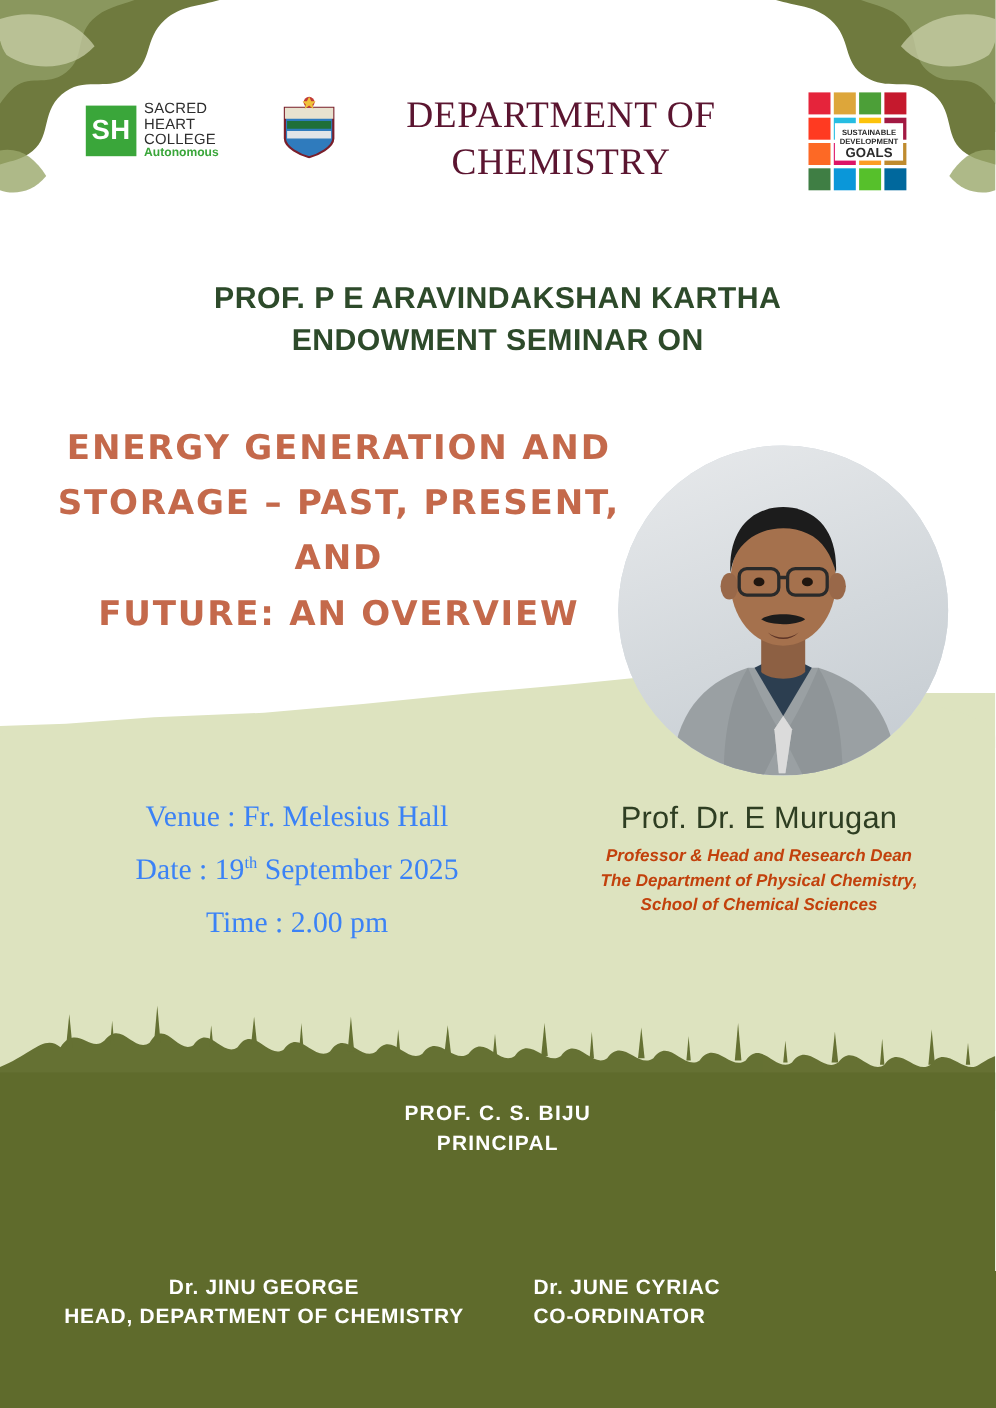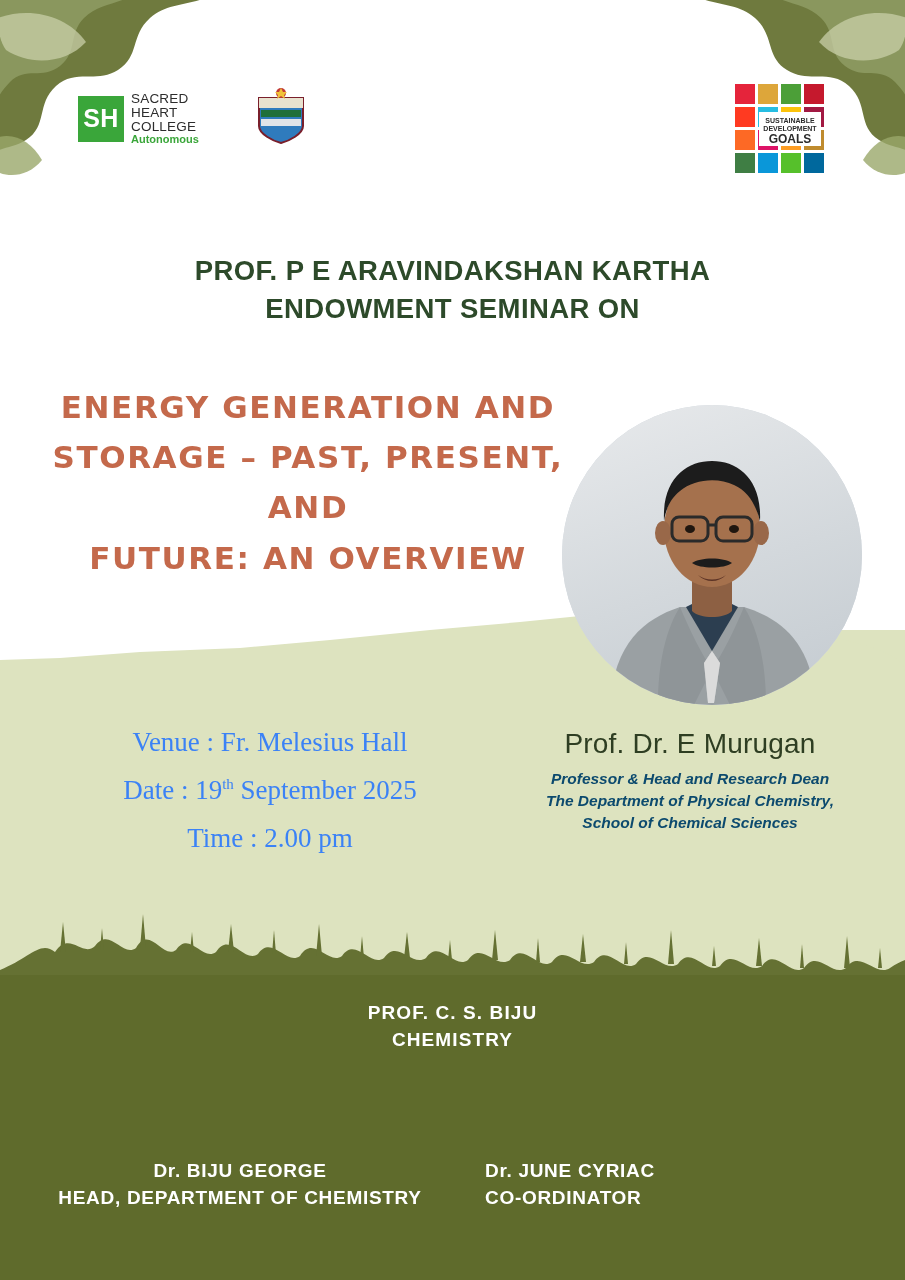--- a/index.html
+++ b/index.html
@@ -204,21 +204,21 @@
   .speaker-name {
     font-size: 28px;
     color: #2e3e22;
     letter-spacing: 0.2px;
     margin-bottom: 8px;
   }
   .speaker-affil {
     font-size: 15.5px;
     font-weight: bold;
     font-style: italic;
-    color: #0c4a6e;
+    color: #c2410c;
     line-height: 1.42;
   }
 
   
   .principal {
     position: absolute;
     left: 0; top: 1000px;
     width: 905px;
     text-align: center;
     color: #ffffff;
@@ -314,20 +314,21 @@
 
     <svg class="crest" viewBox="0 0 52 58">
       <path d="M4,12 L48,12 L48,40 C48,48 34,55 26,57 C18,55 4,48 4,40 Z" fill="#2f7bbd" stroke="#7a1f2b" stroke-width="2"></path>
       <path d="M4,12 L48,12 L48,22 L4,22 Z" fill="#e8e2cf"></path>
       <path d="M6,24 L46,24 L46,31 L6,31 Z" fill="#1f6f3a"></path>
       <path d="M6,33 L46,33 L46,40 L6,40 Z" fill="#e0e4e8"></path>
       <circle cx="26" cy="7" r="5" fill="#c23b36"></circle>
       <path d="M26,2 L28,6 L32,6 L29,9 L30,13 L26,10 L22,13 L23,9 L20,6 L24,6 Z" fill="#f0c23a"></path>
     </svg>
 
+    <div class="dept-title">DEPARTMENT OF CHEMISTRY</div>
 
     <svg class="sdg-logo" viewBox="0 0 112 112">
       <g>
         <rect x="2" y="2" width="20" height="20" fill="#e5243b"></rect>
         <rect x="25" y="2" width="20" height="20" fill="#dda63a"></rect>
         <rect x="48" y="2" width="20" height="20" fill="#4c9f38"></rect>
         <rect x="71" y="2" width="20" height="20" fill="#c5192d"></rect>
         <rect x="2" y="25" width="20" height="20" fill="#ff3a21"></rect>
         <rect x="25" y="25" width="20" height="20" fill="#26bde2"></rect>
         <rect x="48" y="25" width="20" height="20" fill="#fcc30b"></rect>
@@ -412,25 +413,25 @@
     <div class="speaker-name">Prof. Dr. E Murugan</div>
     <div class="speaker-affil">
       <div>Professor &amp; Head and Research Dean</div>
       <div>The Department of Physical Chemistry,</div>
       <div>School of Chemical Sciences</div>
     </div>
   </div>
 
   <div class="principal">
     <div>PROF. C. S. BIJU</div>
-    <div>CHEMISTRY</div>
+    <div>PRINCIPAL</div>
   </div>
 
   <div class="foot-left">
-    <div>Dr. BIJU GEORGE</div>
+    <div>Dr. JINU GEORGE</div>
     <div>HEAD, DEPARTMENT OF CHEMISTRY</div>
   </div>
 
   <div class="foot-right">
     <div>Dr. JUNE CYRIAC</div>
     <div>CO-ORDINATOR</div>
   </div>
 
 </div>
 

